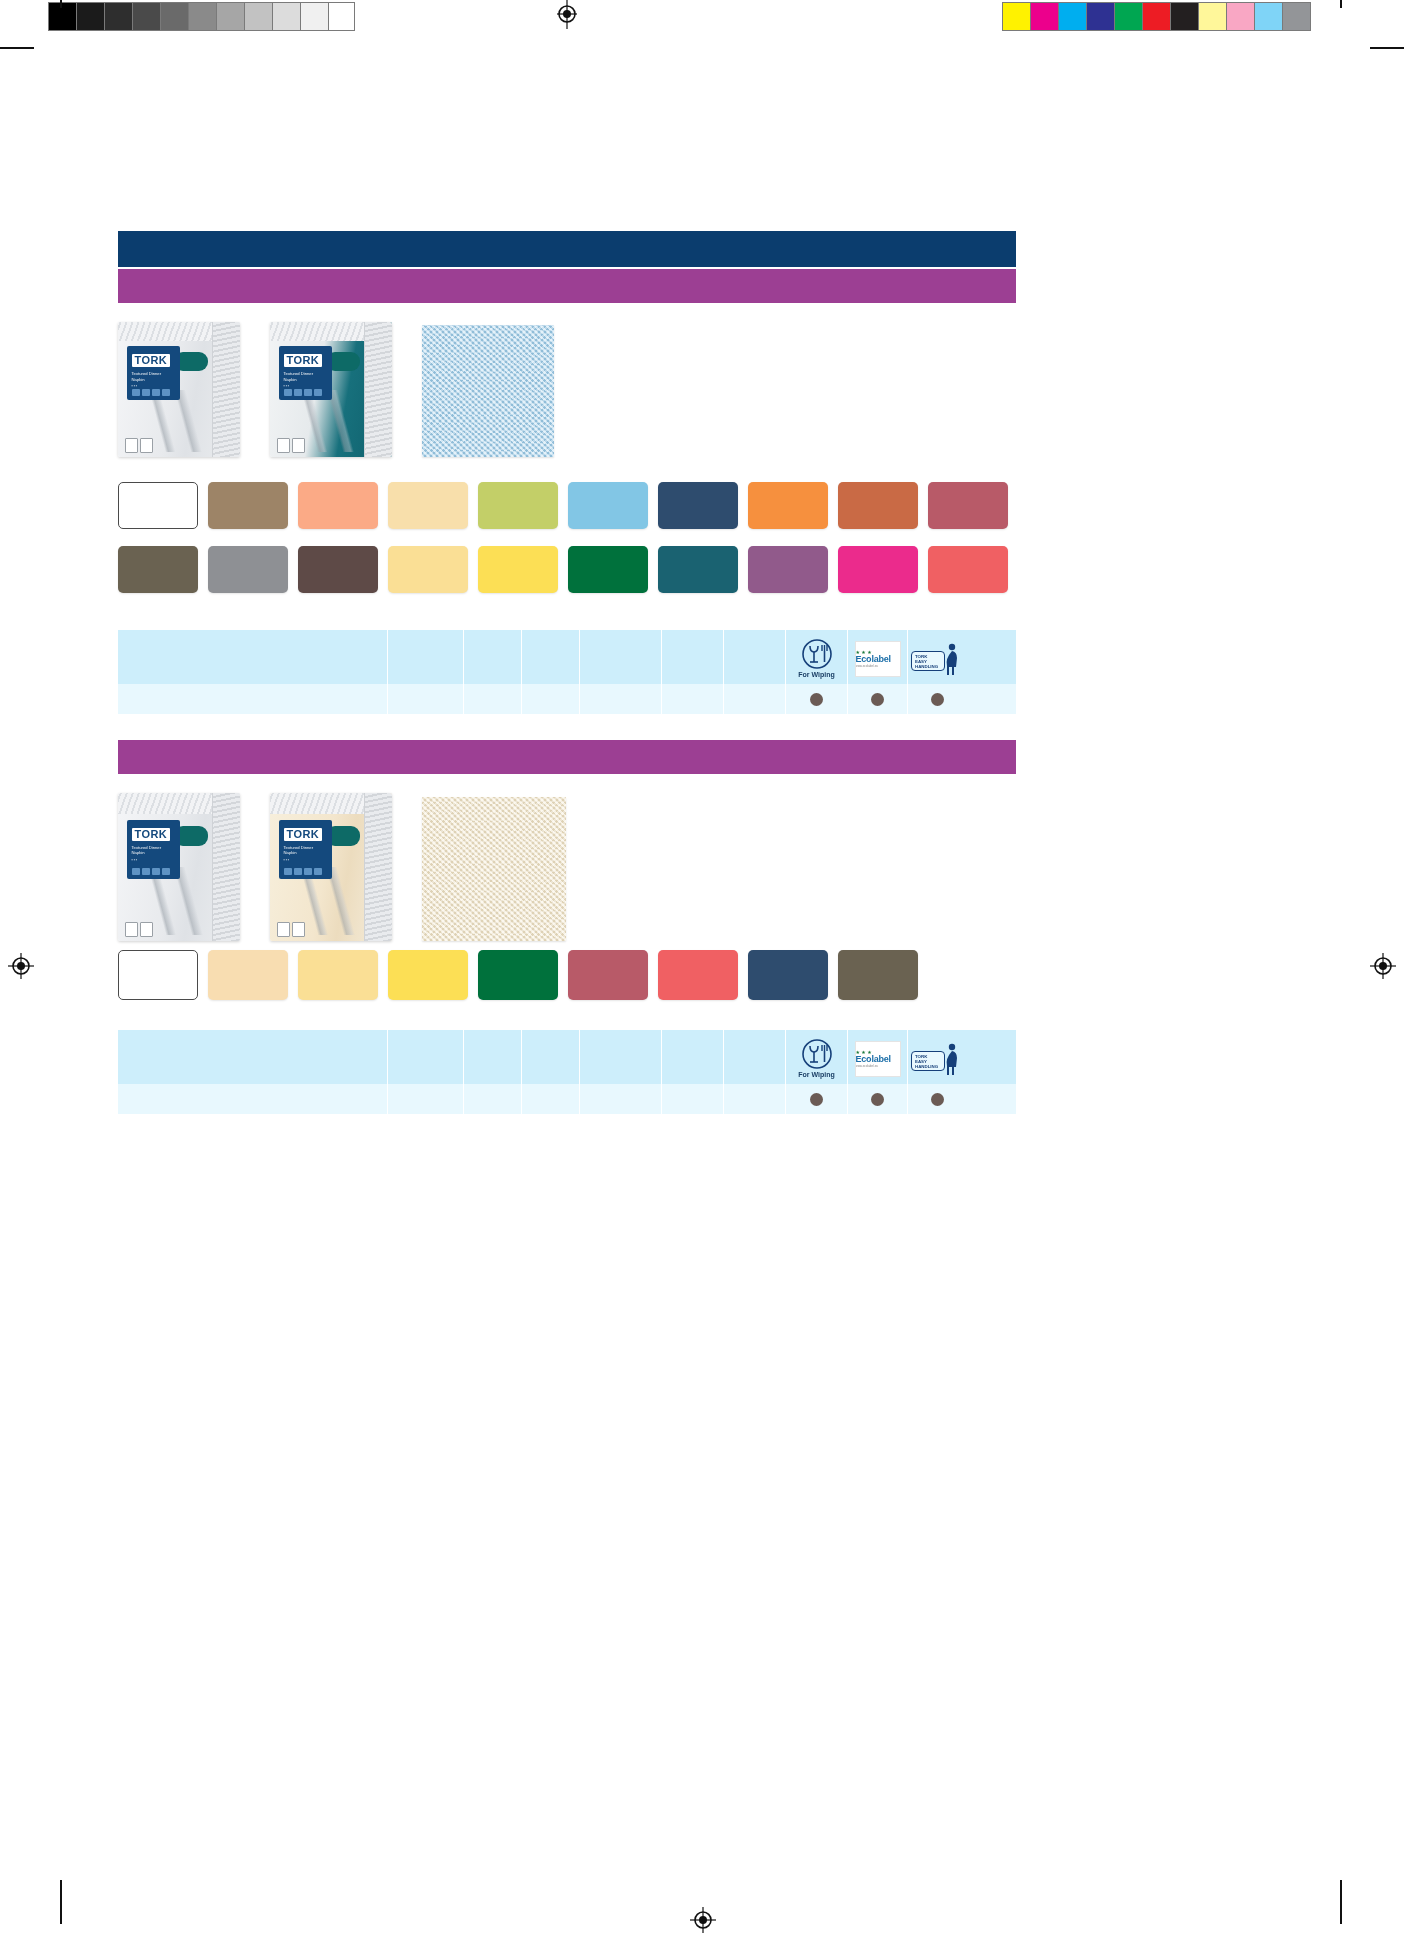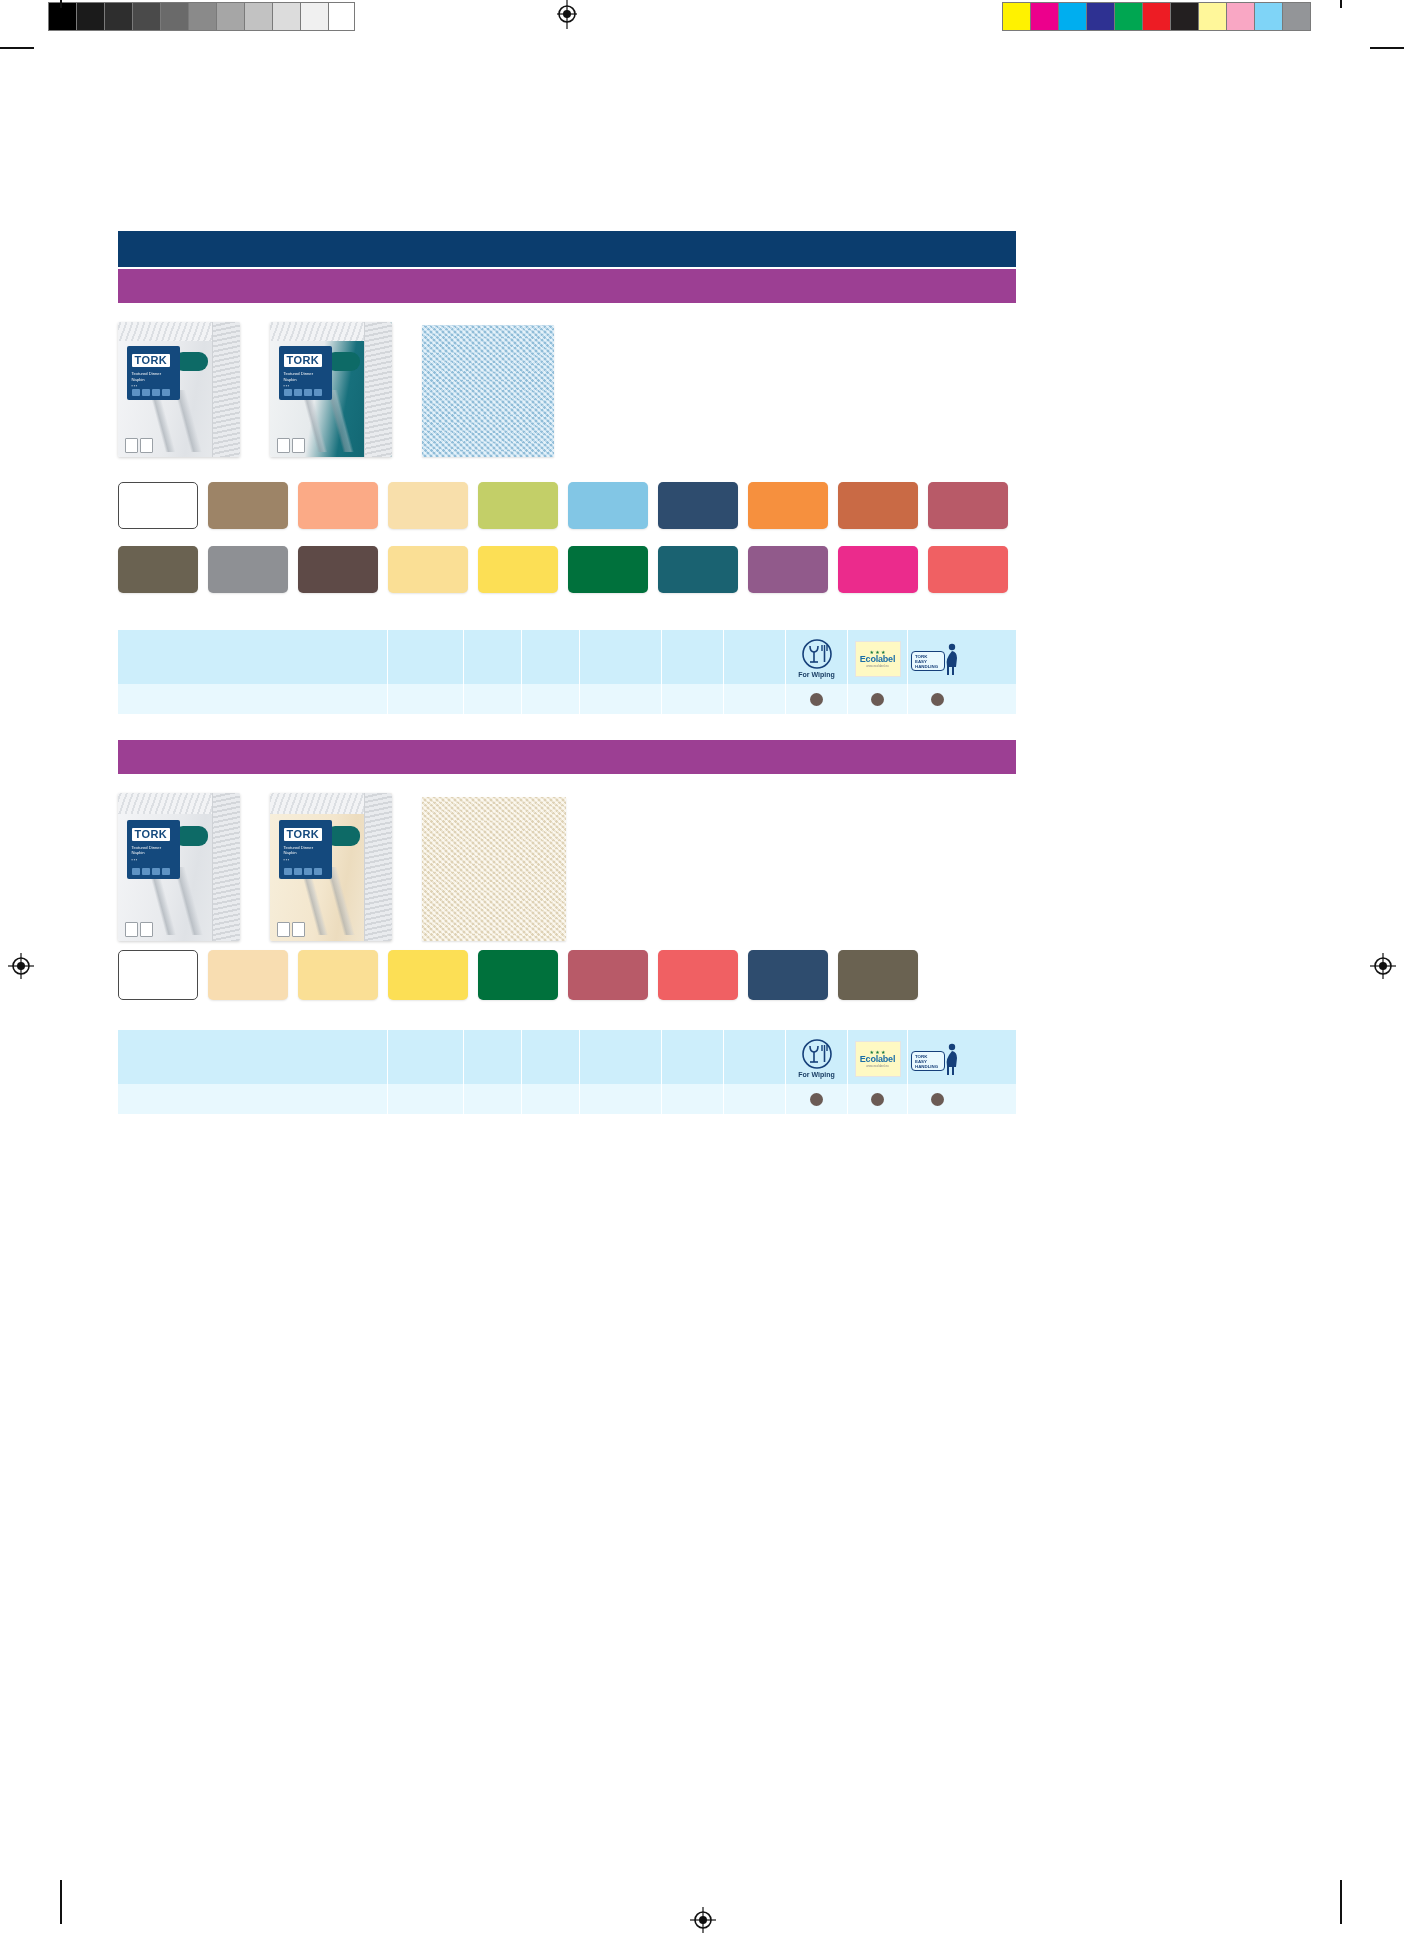--- a/index.html
+++ b/index.html
@@ -121,23 +121,23 @@
   }
   .spec-cell:last-child{border-right:none;}
 
   .icon-cell{flex-direction:column;gap:1px;padding-top:3px;}
   .icon-cell .cap{font-size:7px;color:#1b3f66;font-weight:bold;line-height:8px;}
 
   .dot{width:13px;height:13px;border-radius:50%;background:#6b5b55;}
 
   .wiping-ico svg{display:block;}
   .ecolabel-ico{
-    width:44px;height:34px;background:#fef9c3;
+    width:44px;height:34px;background:#ffffff;
     border:1px solid #e4e4e4;
-    display:flex;align-items:center;justify-content:center;
+    display:flex;align-items:flex-start;justify-content:center;
     flex-direction:column;
     overflow:hidden;
   }
   .ecolabel-ico .eu{font-size:5px;color:#1a7a3c;line-height:5px;}
   .ecolabel-ico .word{font-size:9px;font-weight:bold;color:#1a6ea8;line-height:9px;letter-spacing:-.2px;}
   .ecolabel-ico .url{font-size:3px;color:#888;line-height:4px;}
 
   .handling-ico{
     width:52px;height:32px;
     position:relative;

